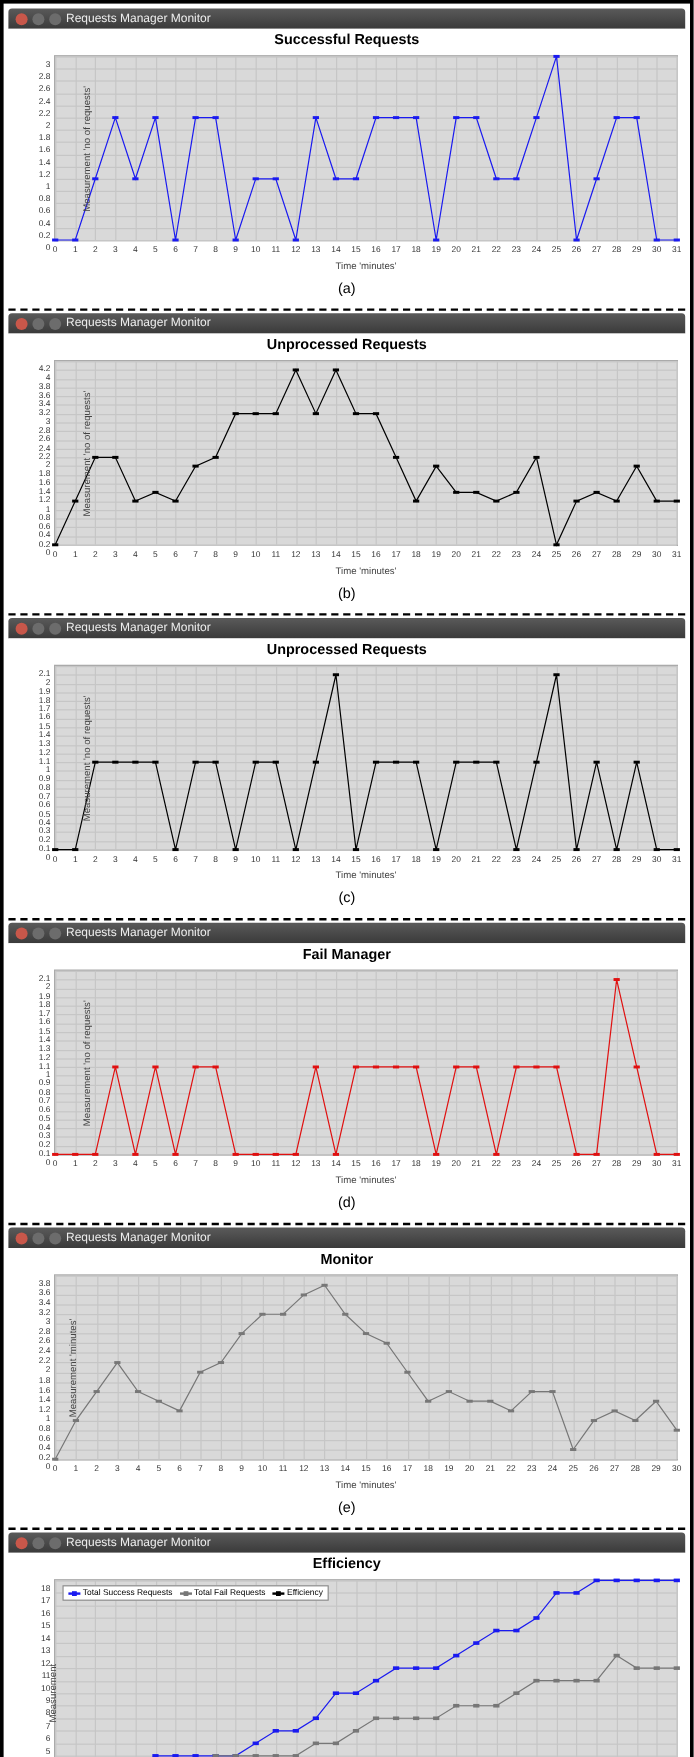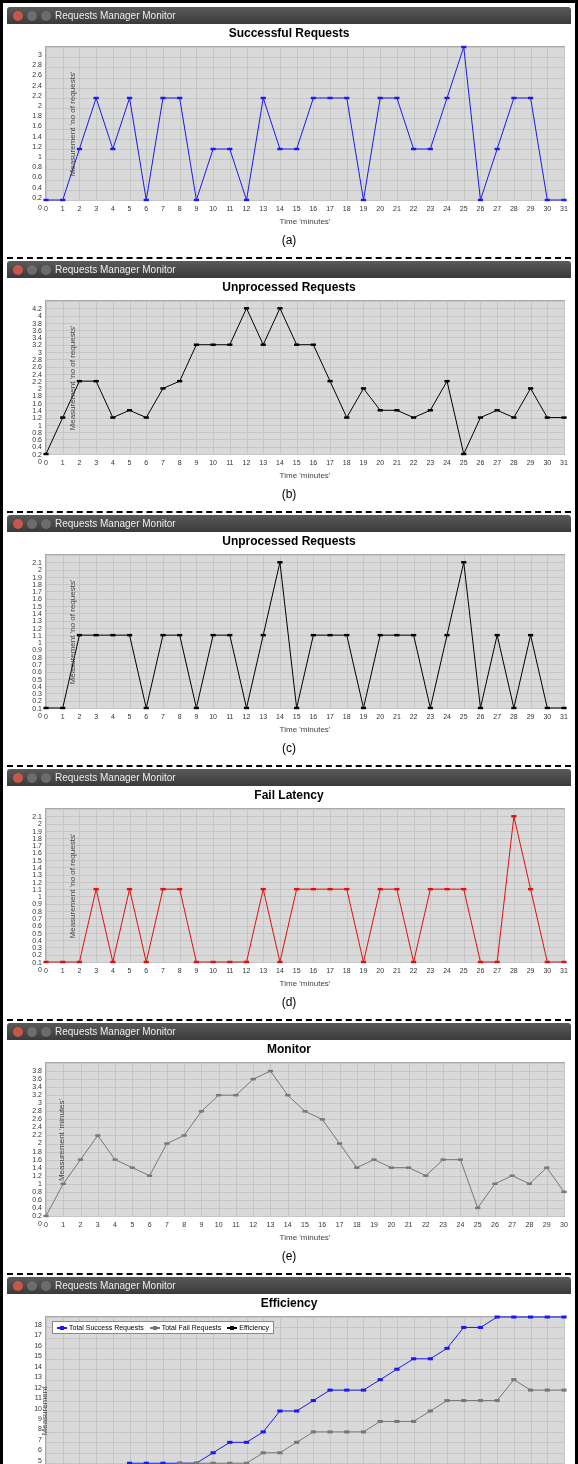--- a/index.html
+++ b/index.html
@@ -582,21 +582,21 @@
       </div>
       <div class="sub-label">(c)</div>
     </div>
     <div class="panel">
       <div class="titlebar">
     <span class="wbtn"></span>
     <span class="wbtn b2"></span>
     <span class="wbtn b3"></span>
     <span>Requests Manager Monitor</span>
   </div>
-      <div class="chart-title">Fail Latency</div>
+      <div class="chart-title">Fail Manager</div>
       <div class="chart-body">
         <div class="plot-area">
           <div class="gridline v" style="left:0%"></div>
           <div class="gridline v" style="left:3.225806451612903%"></div>
           <div class="gridline v" style="left:6.451612903225806%"></div>
           <div class="gridline v" style="left:9.67741935483871%"></div>
           <div class="gridline v" style="left:12.903225806451612%"></div>
           <div class="gridline v" style="left:16.129032258064516%"></div>
           <div class="gridline v" style="left:19.35483870967742%"></div>
           <div class="gridline v" style="left:22.58064516129032%"></div>

